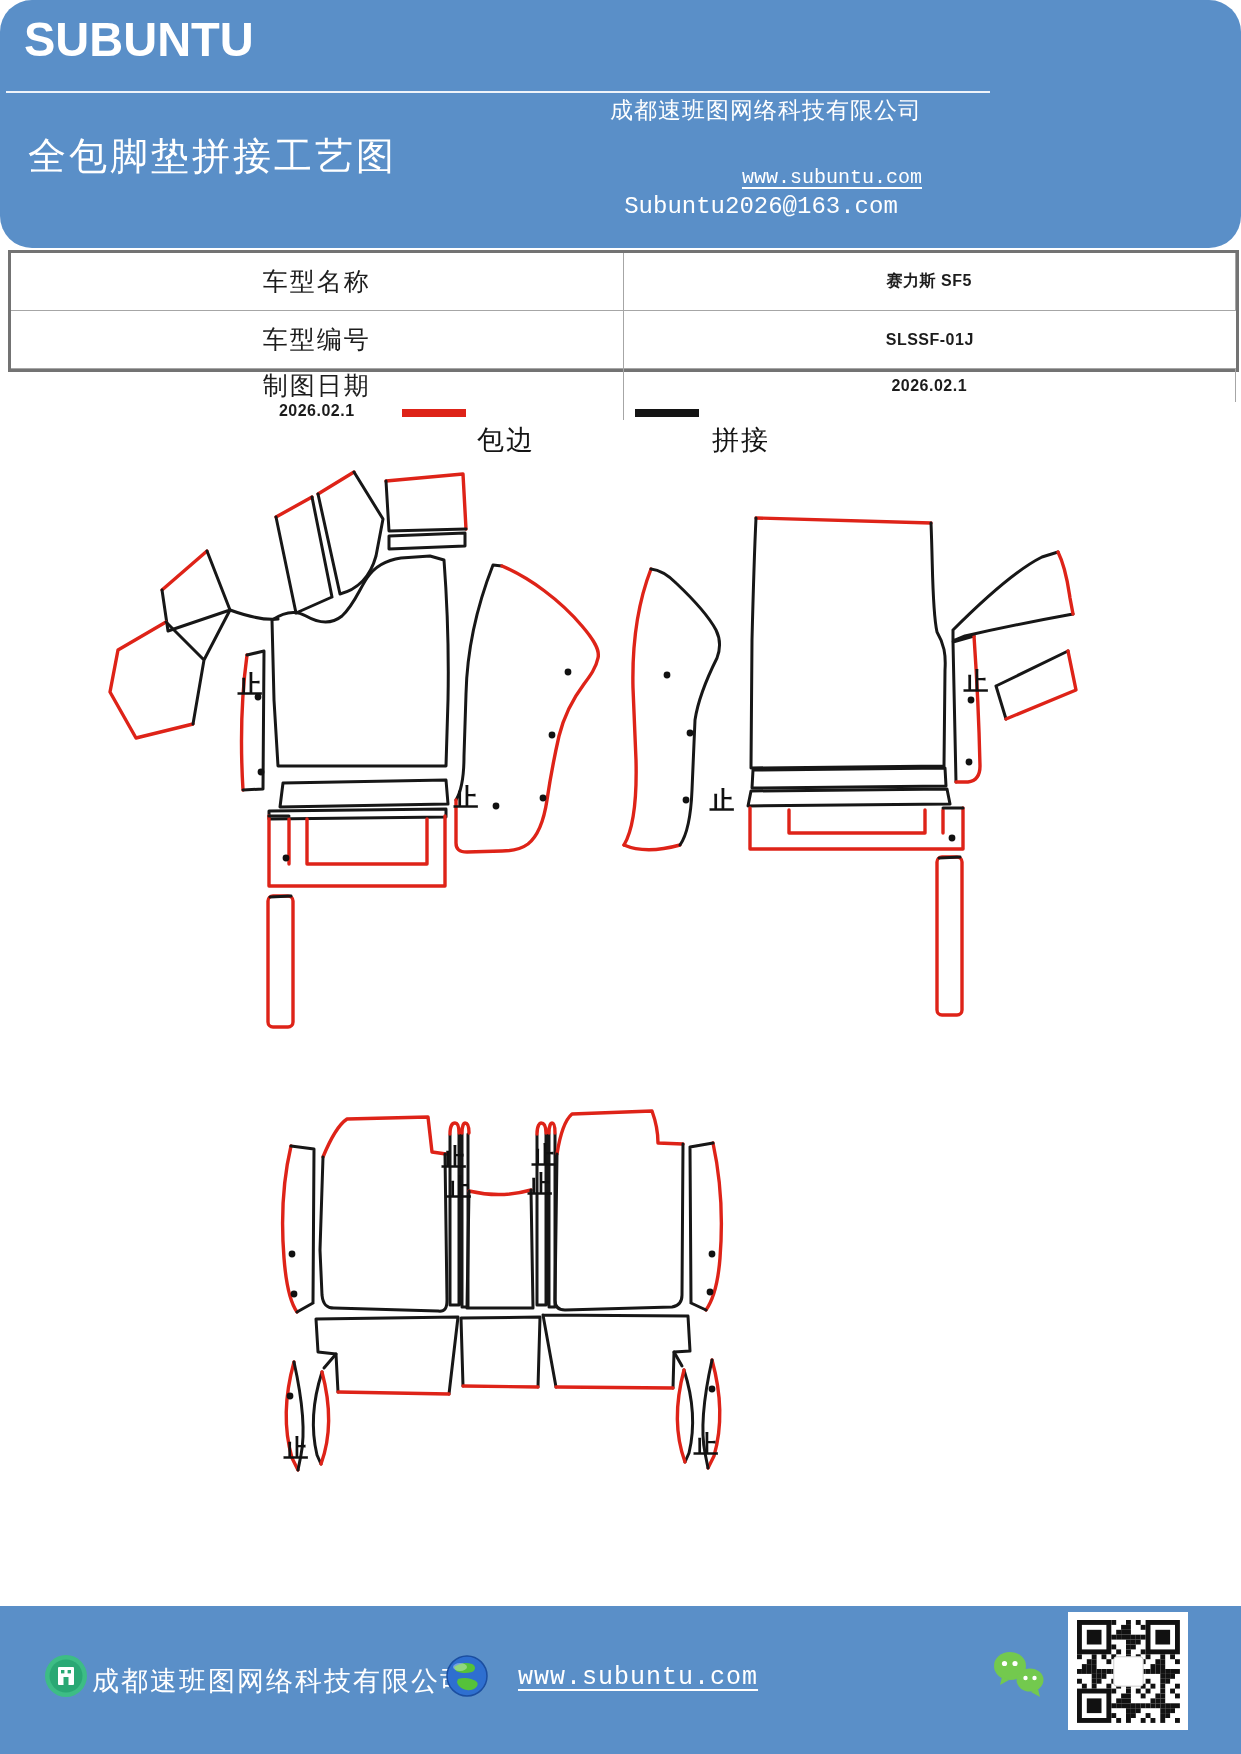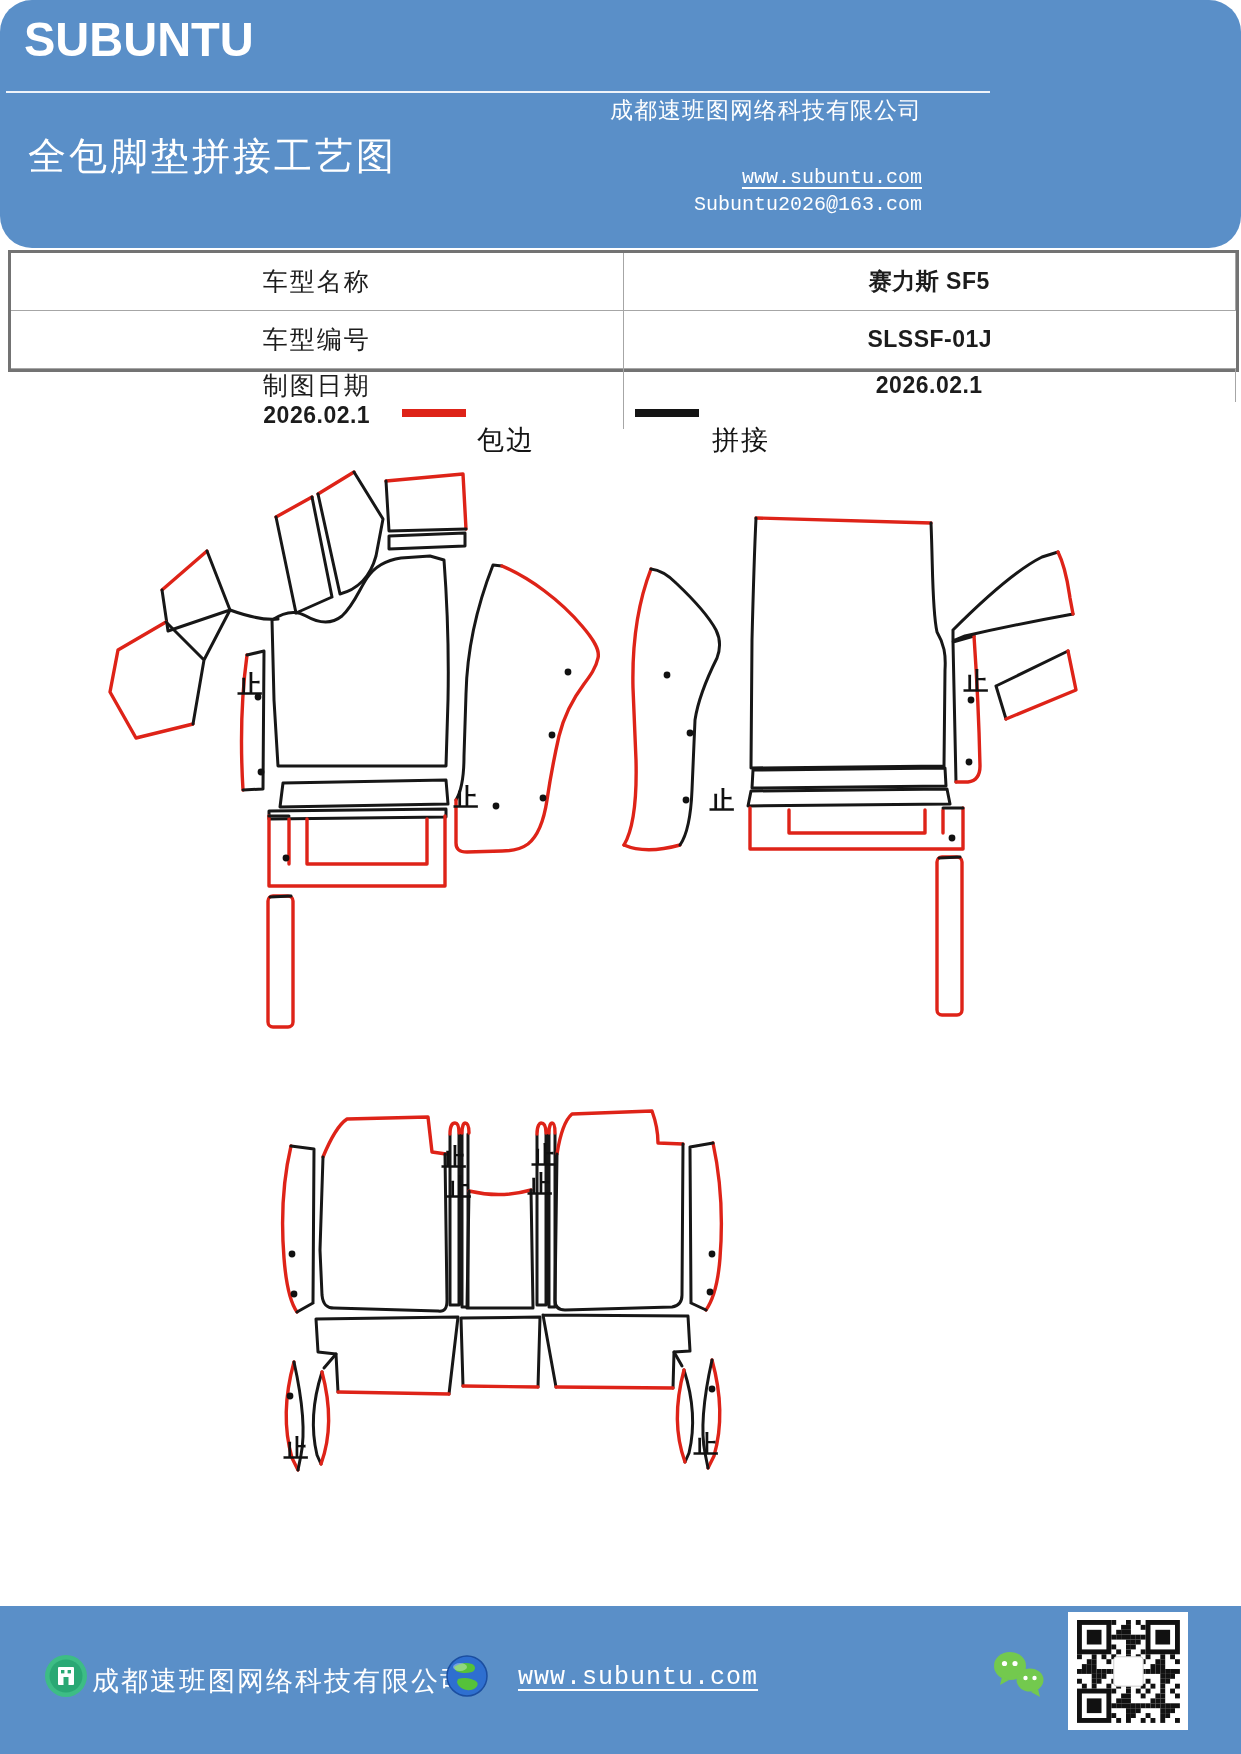--- a/index.html
+++ b/index.html
@@ -10,32 +10,32 @@
   .hdr{position:absolute;left:0;top:0;width:1241px;height:248px;background:#5a8fc8;border-radius:32px;}
   .logo{position:absolute;left:24px;top:10px;font-size:47px;font-weight:900;color:#fff;
         letter-spacing:0px;transform:scaleY(1.04);transform-origin:left top;}
   .hline{position:absolute;left:6px;top:91px;width:984px;height:2px;background:#eef3fa;}
   .doctitle{position:absolute;left:28px;top:131px;font-size:38px;color:#fff;letter-spacing:3px;text-align:right;}
   .company{position:absolute;left:600px;top:95px;width:322px;text-align:right;font-size:23px;
            color:#fff;font-family:"Liberation Serif",serif;letter-spacing:1px;}
   .sop{position:absolute;left:956px;top:62px;font-size:80px;font-weight:800;color:#fff;}
   .hweb{position:absolute;left:600px;top:166px;width:322px;text-align:right;font-size:20px;color:#fff;
         font-family:"Liberation Mono",monospace;text-decoration:underline;text-underline-offset:4px;}
-  .hmail{position:absolute;left:600px;top:193px;width:322px;text-align:right;font-size:20px;color:#fff;
+  .hmail{position:absolute;left:600px;top:193px;width:322px;text-align:center;font-size:24px;color:#fff;
         font-family:"Liberation Mono",monospace;}
   
   .tbl{position:absolute;left:8px;top:250px;width:1225px;height:116px;background:#fff;
        display:grid;grid-template-columns:1fr 1fr;grid-template-rows:58px 58px;
        border:3px solid #737373;}
   .cell{border-right:1px solid #a6a6a6;border-bottom:1px solid #a6a6a6;
         display:flex;align-items:center;justify-content:center;color:#1c1c1c;}
   .cell:nth-child(4n){border-right:none;}
   .cell:nth-child(n+5){border-bottom:none;}
   .cl{font-size:25px;letter-spacing:2px;}
-  .cv{font-size:23px;font-weight:600;letter-spacing:0.5px;}
+  .cv{font-size:16px;font-weight:600;letter-spacing:0.5px;}
   
   .legbar{position:absolute;width:64px;height:8px;top:409px;}
   .legtxt{position:absolute;top:394px;font-size:27px;color:#151515;letter-spacing:2px;margin-top:28px;}
   
   svg.diag{position:absolute;left:0;top:0;}
   .k{fill:none;stroke:#171717;stroke-width:3;stroke-linecap:round;stroke-linejoin:round;}
   .r{fill:none;stroke:#de2318;stroke-width:3.4;stroke-linecap:round;stroke-linejoin:round;}
   .stop{font-size:25px;font-weight:bold;fill:#111;text-anchor:middle;
         font-family:"Liberation Sans",sans-serif;}
   .dot{fill:#111;stroke:none;}

